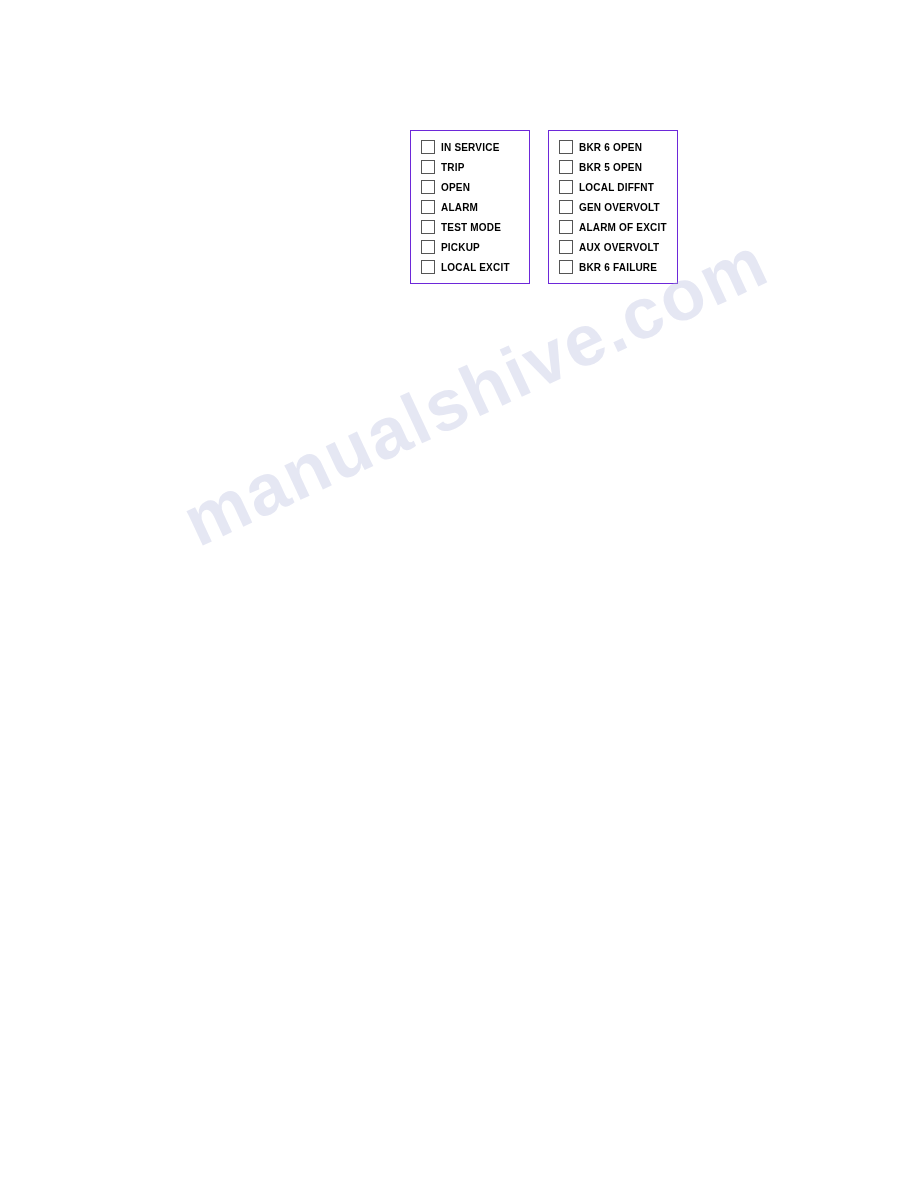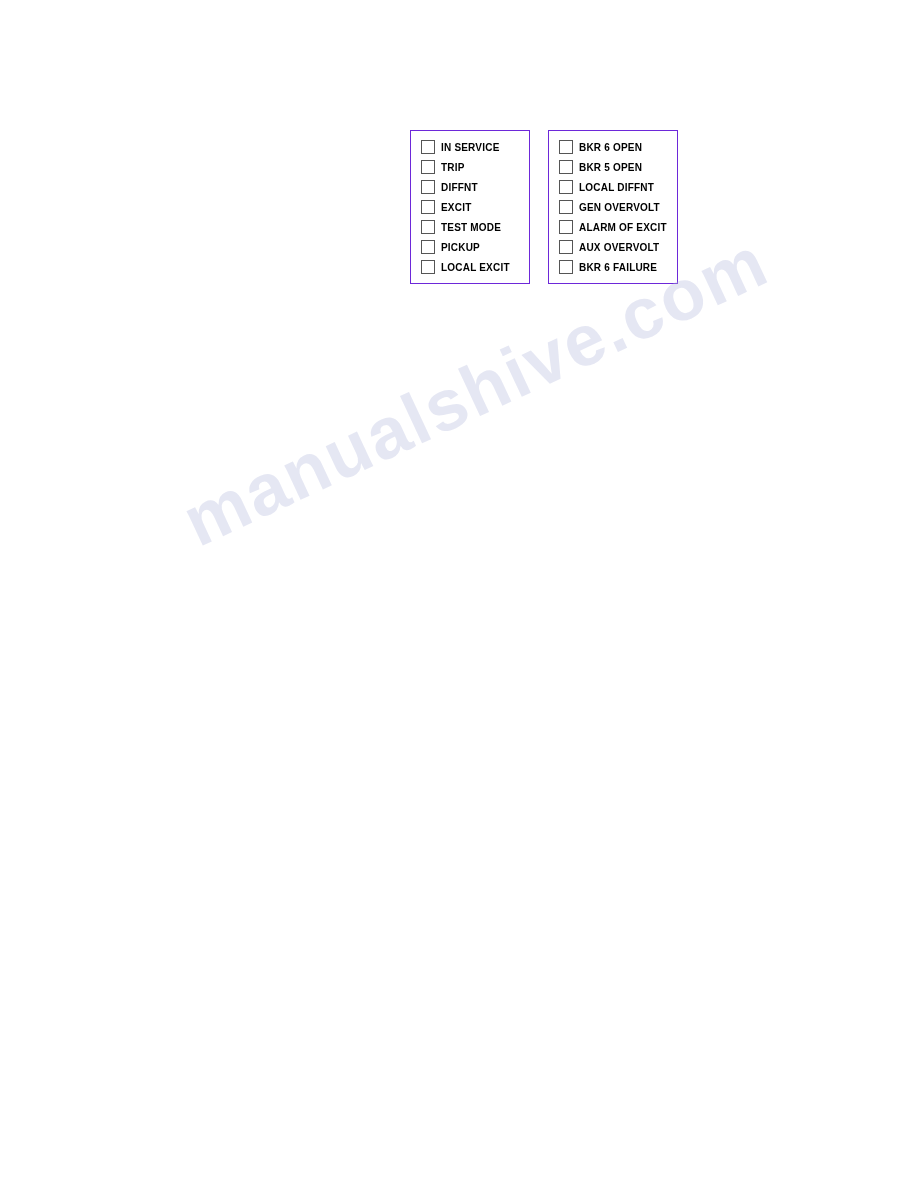--- a/index.html
+++ b/index.html
@@ -84,26 +84,26 @@
       <span class="row-label">IN SERVICE</span>
     </div>
 
     <div class="panel-row">
       <div class="checkbox"></div>
       <span class="row-label">TRIP</span>
     </div>
 
     <div class="panel-row">
       <div class="checkbox"></div>
-      <span class="row-label">DIFFNT</span>
+      <span class="row-label">OPEN</span>
     </div>
 
     <div class="panel-row">
       <div class="checkbox"></div>
-      <span class="row-label">EXCIT</span>
+      <span class="row-label">ALARM</span>
     </div>
 
     <div class="panel-row">
       <div class="checkbox"></div>
       <span class="row-label">TEST MODE</span>
     </div>
 
     <div class="panel-row">
       <div class="checkbox"></div>
       <span class="row-label">PICKUP</span>

